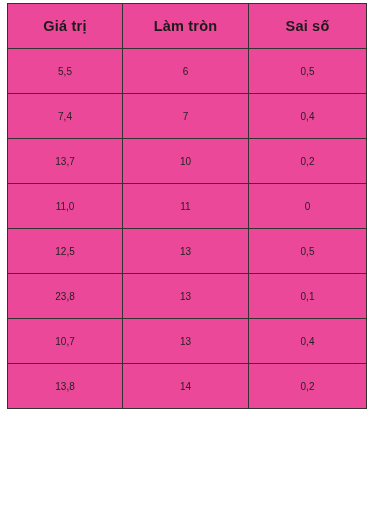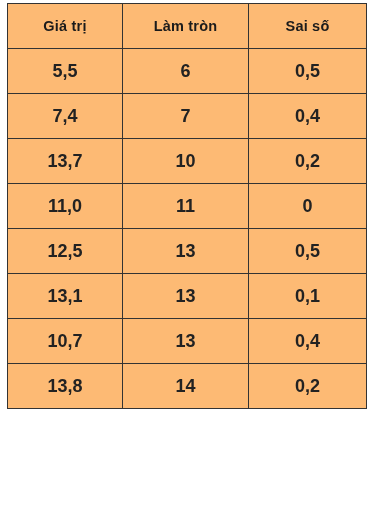--- a/index.html
+++ b/index.html
@@ -34,30 +34,30 @@
   .rounding-table col.c-error  { width: 118px; }
 
   .rounding-table th,
   .rounding-table td {
     border: 1.4px solid #333333;
     text-align: center;
     vertical-align: middle;
     height: 44px;
     padding: 0 2px;
     color: #1b1b1b;
-    background: #fdba74;
+    background: #ec4899;
   }
   .rounding-table th {
     font-weight: bold;
     font-size: 14.5px;
     letter-spacing: 0.2px;
   }
   .rounding-table td {
-    font-weight: bold;
-    font-size: 18px;
+    font-weight: normal;
+    font-size: 10px;
     color: #222222;
   }
 </style>
 </head>
 <body>
 
 <div class="sheet">
   <table class="rounding-table">
     <colgroup>
       <col class="c-value">
@@ -91,21 +91,21 @@
         <td>11,0</td>
         <td>11</td>
         <td>0</td>
       </tr>
       <tr>
         <td>12,5</td>
         <td>13</td>
         <td>0,5</td>
       </tr>
       <tr>
-        <td>13,1</td>
+        <td>23,8</td>
         <td>13</td>
         <td>0,1</td>
       </tr>
       <tr>
         <td>10,7</td>
         <td>13</td>
         <td>0,4</td>
       </tr>
       <tr>
         <td>13,8</td>

